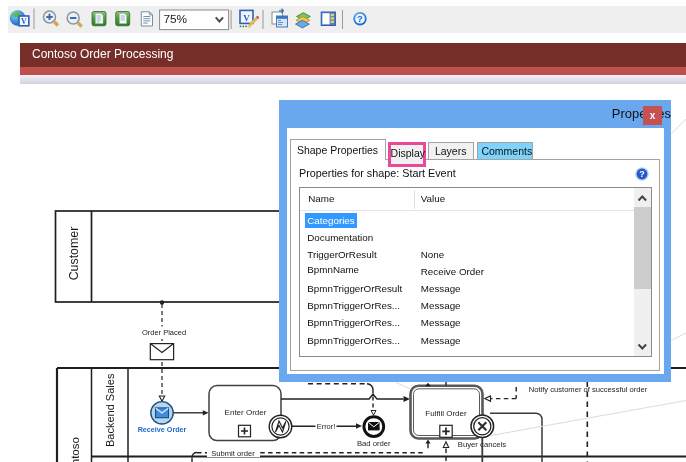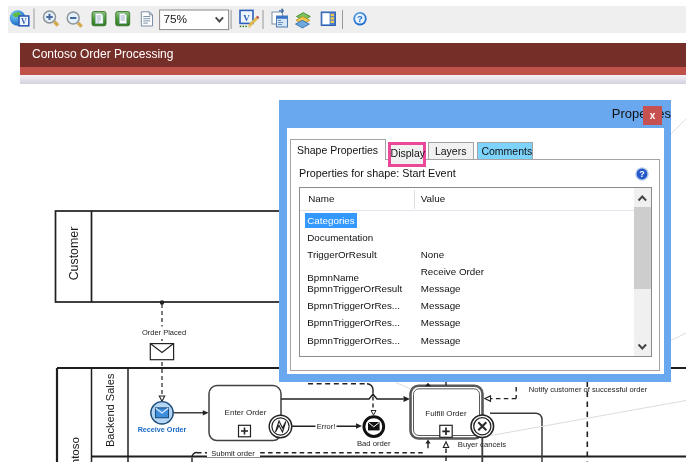--- a/index.html
+++ b/index.html
@@ -254,21 +254,21 @@
         <span style="position:absolute;left:5px;top:2px;background:#3399ff;color:#fff;padding:1.5px 2px 2.5px 2px;">Categories</span>
       </div>
     <div style="height:17px;position:relative;">
         <span style="position:absolute;left:7px;top:3.5px;">Documentation</span>
       </div>
     <div style="height:17px;position:relative;">
         <span style="position:absolute;left:7px;top:3.5px;">TriggerOrResult</span>
         <span style="position:absolute;left:120.5px;top:3.5px;">None</span>
       </div>
     <div style="height:17px;position:relative;">
-        <span style="position:absolute;left:7px;top:10px;">BpmnName</span>
+        <span style="position:absolute;left:7px;top:2px;">BpmnName</span>
         <span style="position:absolute;left:120.5px;top:3.5px;">Receive Order</span>
       </div>
     <div style="height:17px;position:relative;">
         <span style="position:absolute;left:7px;top:3.5px;">BpmnTriggerOrResult</span>
         <span style="position:absolute;left:120.5px;top:3.5px;">Message</span>
       </div>
     <div style="height:17px;position:relative;">
         <span style="position:absolute;left:7px;top:3.5px;">BpmnTriggerOrRes...</span>
         <span style="position:absolute;left:120.5px;top:3.5px;">Message</span>
       </div>

